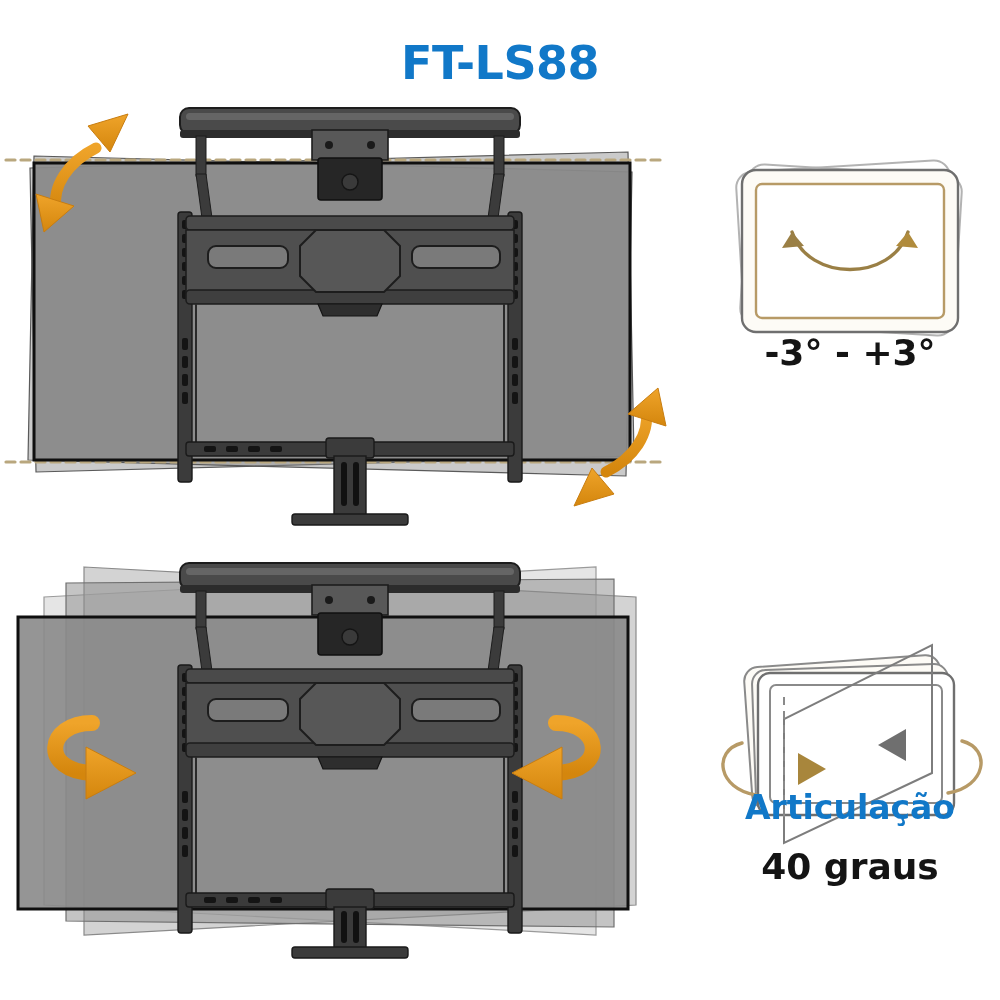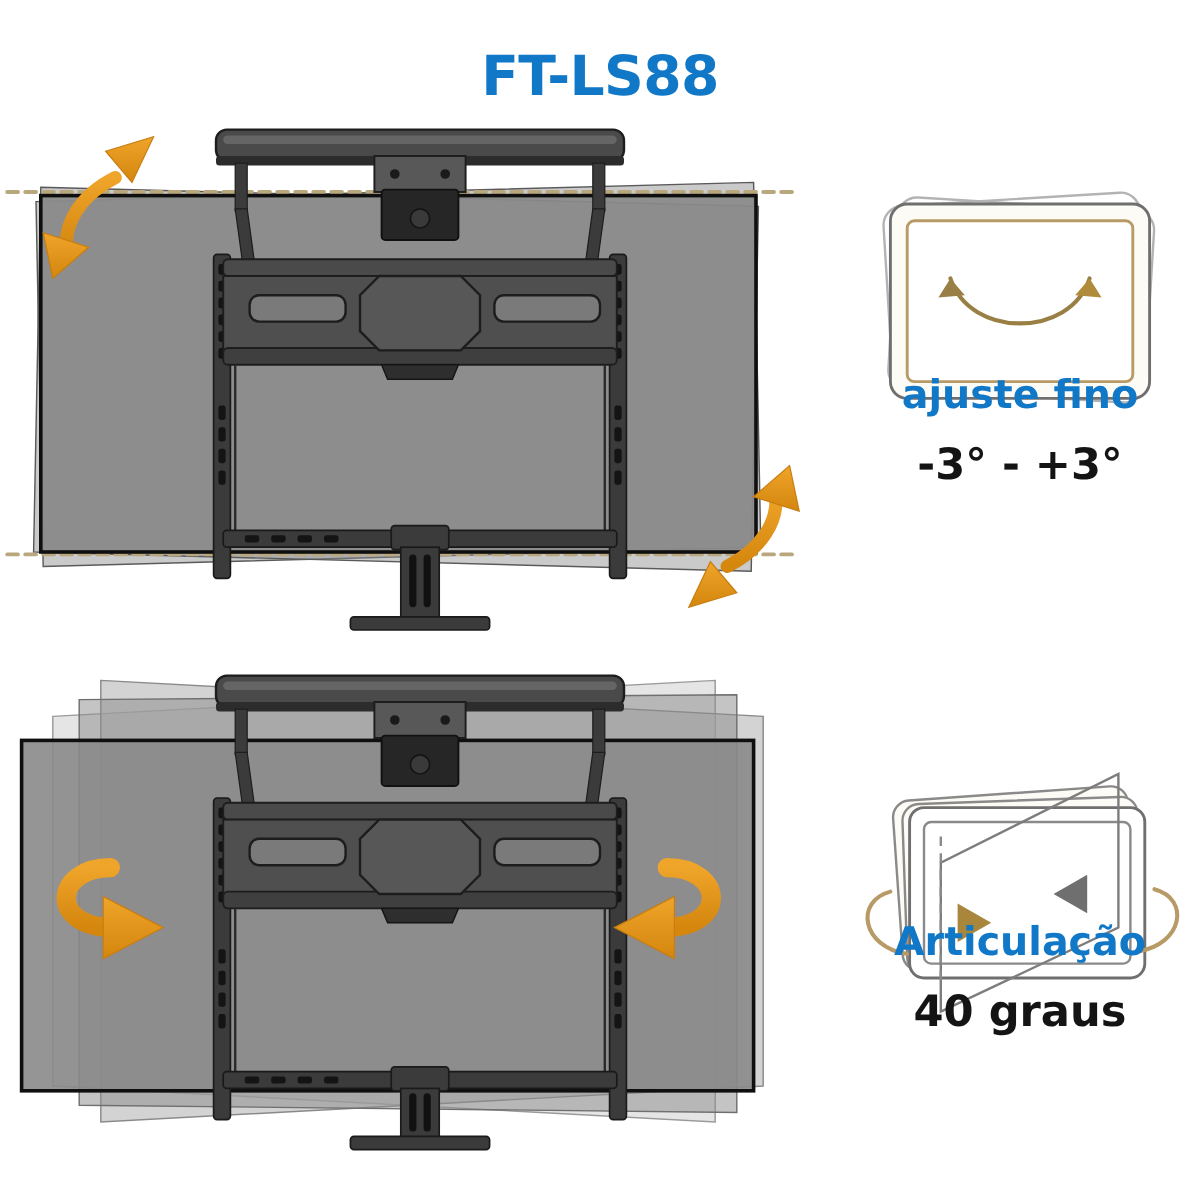--- a/index.html
+++ b/index.html
@@ -59,21 +59,21 @@
   .caption .subline {
     font-family: "DejaVu Sans", sans-serif;
     font-size: 36px;
     font-weight: 800;
     color: #141414;
     line-height: 1.15;
     margin-top: 20px;
     white-space: nowrap;
   }
   .cap-top    { left: 700px; top: 312px; }
-  .cap-bottom { left: 700px; top: 768px; }
+  .cap-bottom { left: 700px; top: 791px; }
 </style>
 </head>
 <body>
 
 <div id="page">
 
   <div class="title">FT-LS88</div>
 
   <div class="panel panel-top">
     <svg class="svgfull" viewBox="0 0 700 440" preserveAspectRatio="xMidYMid meet">
@@ -218,21 +218,20 @@
 
       <g fill="none" stroke="#9a7f45" stroke-width="3.4" stroke-linecap="round">
         <path d="M92 92 C108 142, 192 142, 208 92"></path>
       </g>
       <polygon points="92,92 82,108 104,106" fill="#9a7f45"></polygon>
       <polygon points="208,92 196,106 218,108" fill="#b08b3c"></polygon>
     </svg>
   </div>
 
   <div class="caption cap-top">
-    <div class="headline">ajuste fino</div>
     <div class="subline">-3° - +3°</div>
   </div>
 
   <div class="panel panel-bottom">
     <svg class="svgfull" viewBox="0 0 700 420" preserveAspectRatio="xMidYMid meet">
       <defs>
         <linearGradient id="orangeGrad2" x1="0" y1="0" x2="0" y2="1">
           <stop offset="0%" stop-color="#efa42a"></stop>
           <stop offset="100%" stop-color="#d4860d"></stop>
         </linearGradient>

